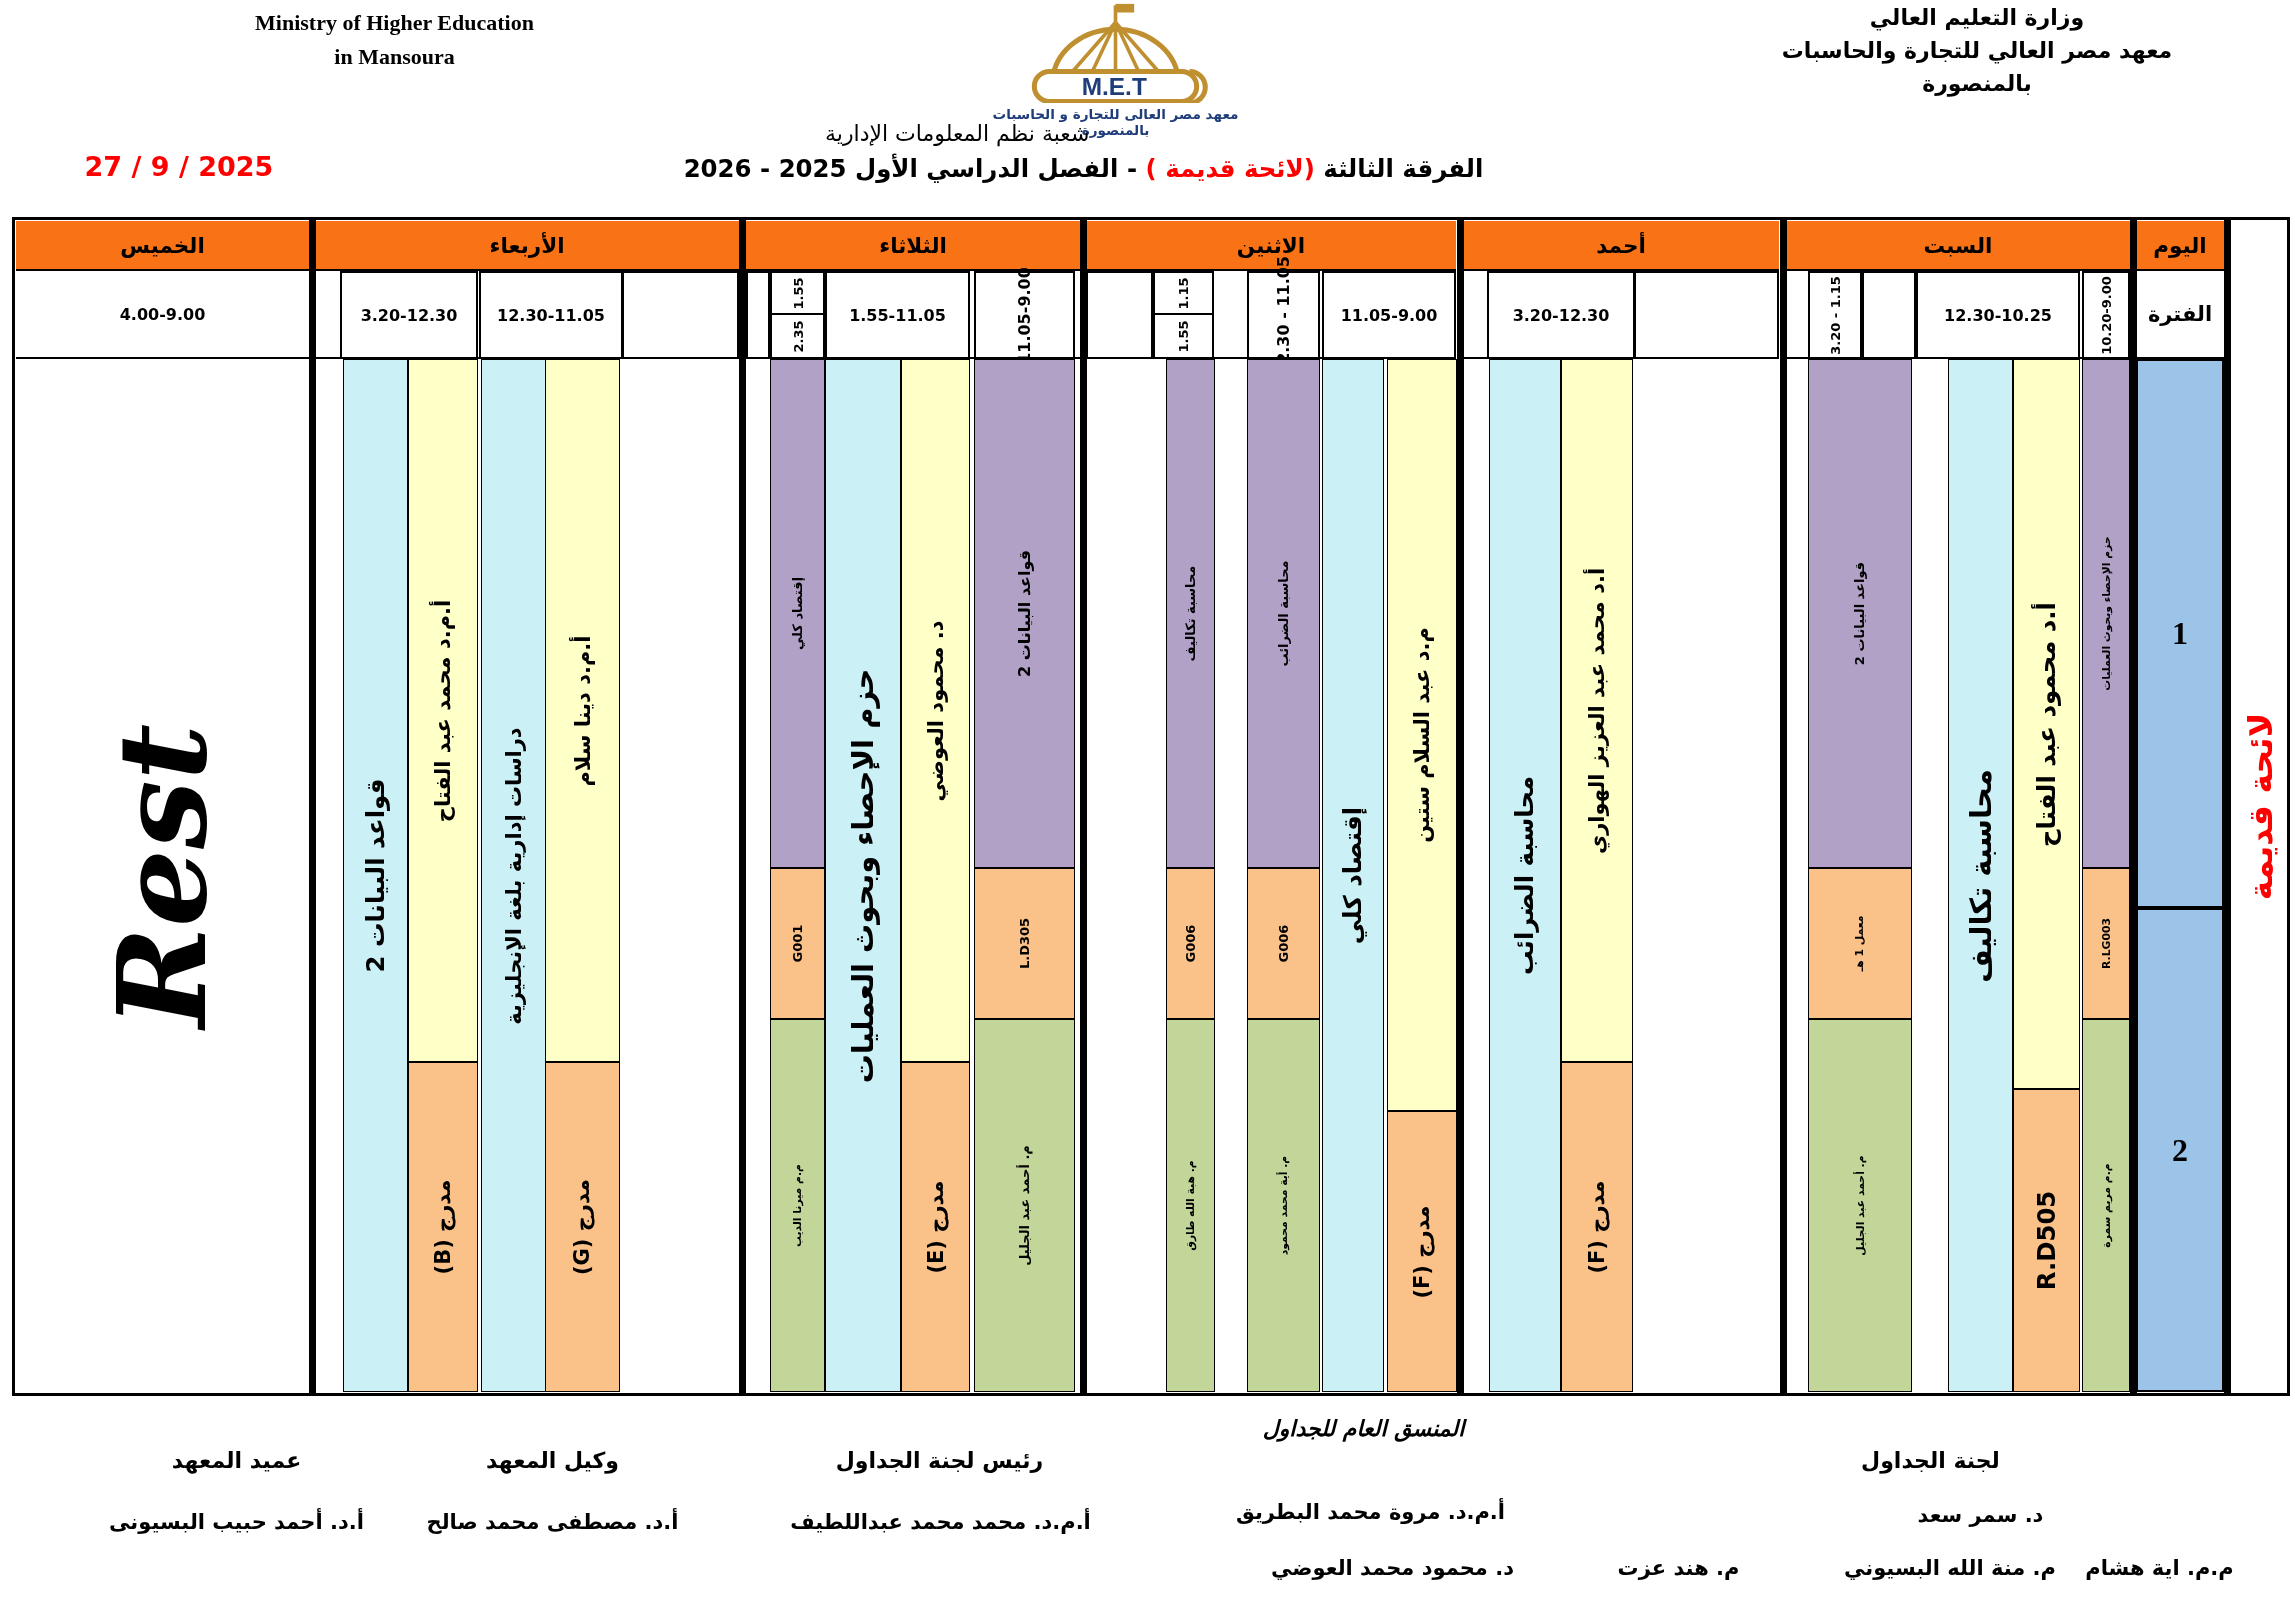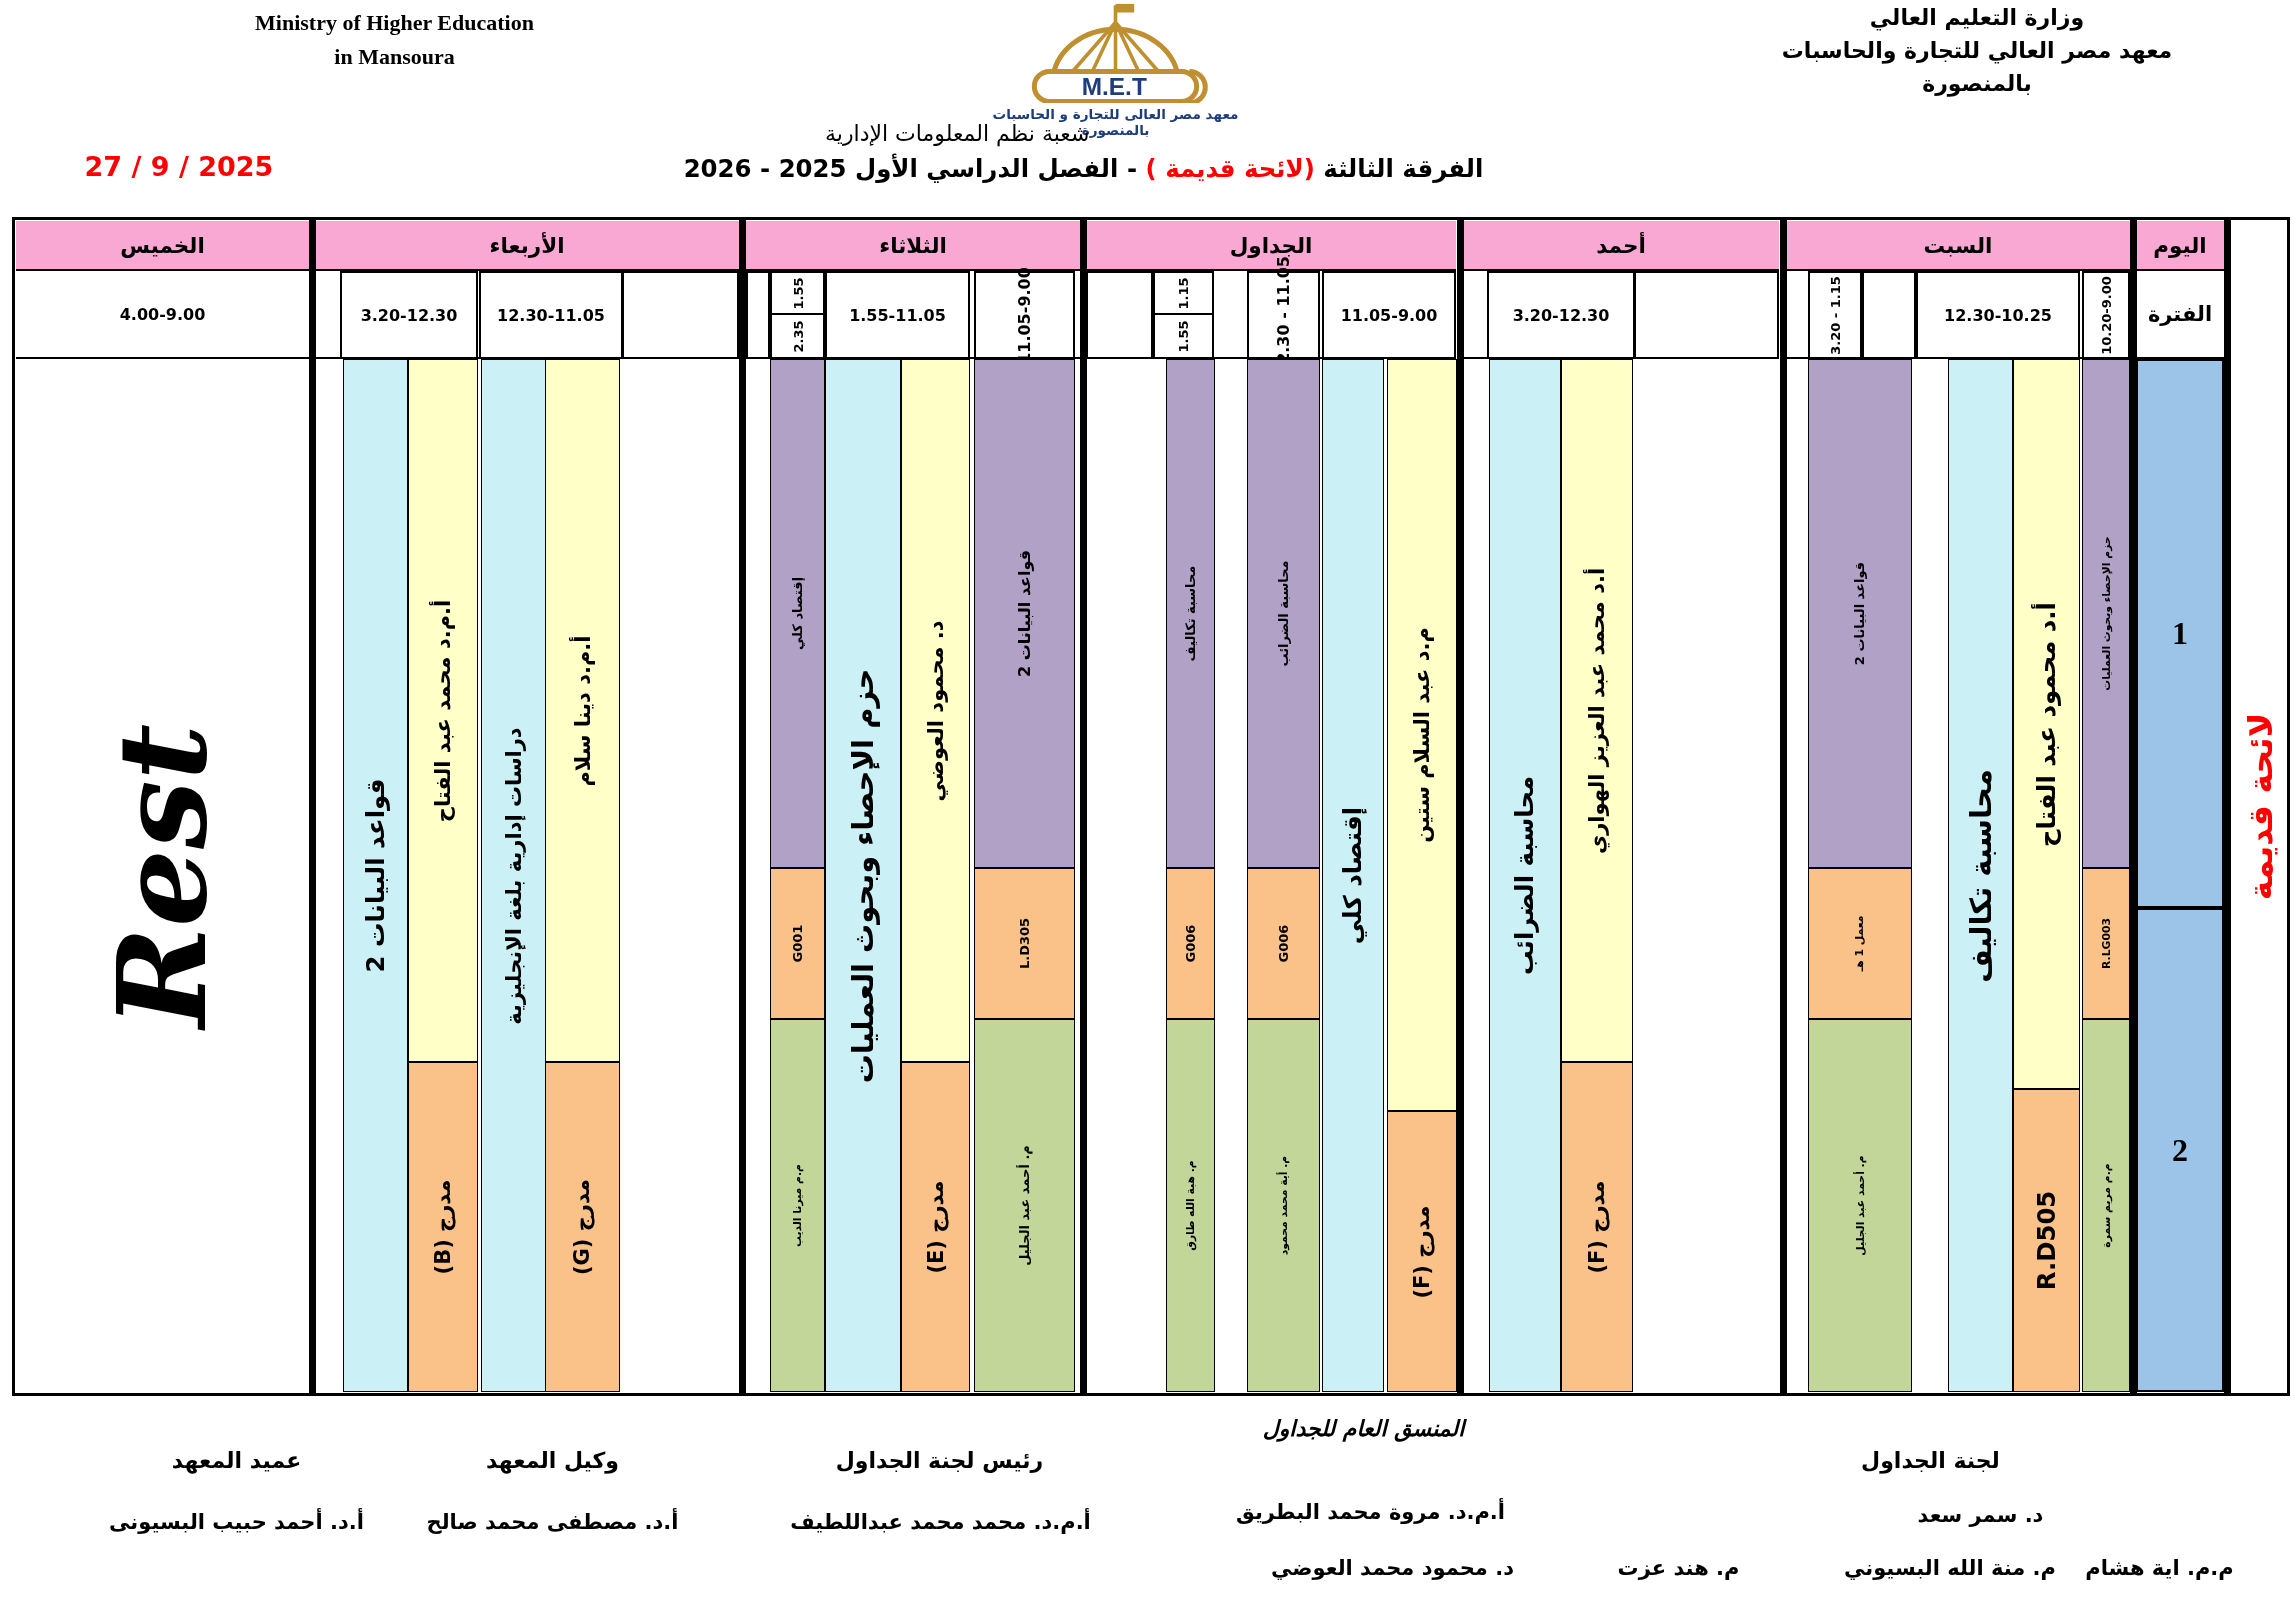--- a/index.html
+++ b/index.html
@@ -14,21 +14,21 @@
   .t-md{font-size:16px;font-weight:bold;}
   .t-sm{font-size:13px;font-weight:bold;}
   .t-xs{font-size:10.8px;font-weight:bold;}
   .bg-blue{background:#9CC3E8;}
   .bg-purple{background:#B2A1C7;}
   .bg-cyan{background:#CBF1F7;}
   .bg-yellow{background:#FFFFC8;}
   .bg-orange{background:#FAC189;}
   .bg-green{background:#C2D69A;}
   .day{position:absolute;top:221px;height:1171px;}
-  .dayhead{position:absolute;left:0;top:0;width:100%;height:50px;background:#f9a8d4;
+  .dayhead{position:absolute;left:0;top:0;width:100%;height:50px;background:#f97316;
            border-bottom:2.9px solid #000;box-sizing:border-box;font-size:21.5px;font-weight:bold;}
   .timeband{position:absolute;left:0;top:50px;width:100%;height:88px;
             border-bottom:2.9px solid #000;box-sizing:border-box;}
   .tcell{position:absolute;top:50px;height:88px;border:2.2px solid #000;box-sizing:border-box;background:#fff;}
   .strip{position:absolute;border:1.4px solid #000;box-sizing:border-box;}
   .sep{position:absolute;top:217px;height:1179px;width:6.5px;background:#000;}
   .frame{position:absolute;left:12.2px;top:217px;width:2278px;height:1179px;
          border:3.6px solid #000;box-sizing:border-box;pointer-events:none;}
   .split-half{position:absolute;left:0;width:100%;height:50%;box-sizing:border-box;}
   .eng{font-family:"Liberation Serif",serif;font-weight:bold;font-size:22px;line-height:34px;}
@@ -153,21 +153,21 @@
       </div>
     <div class="strip bg-orange c" style="left:228px;top:647px;width:101px;height:151px;">
       <span class="vt t-sm" dir="ltr">L.D305</span>
       </div>
     <div class="strip bg-green c" style="left:228px;top:798px;width:101px;height:373px;">
       <span class="vt t-sm" dir="rtl">م. أحمد عبد الجليل</span>
       </div>
   </div>
 
   <div class="day" style="left:1086px;width:370px;">
-    <div class="dayhead c" dir="rtl">الجداول</div>
+    <div class="dayhead c" dir="rtl">الاثنين</div>
     <div class="timeband"></div>
     <div class="tcell" style="left:0px;width:67px;"></div>
     <div class="tcell" style="left:67px;width:61px;">
       <div class="split-half c" style="top:0;border-bottom:2.2px solid #000;">
           <span class="vt t-sm" dir="ltr">1.15</span>
         </div>
       <div class="split-half c" style="bottom:0;">
           <span class="vt t-sm" dir="ltr">1.55</span>
         </div>
     </div>

